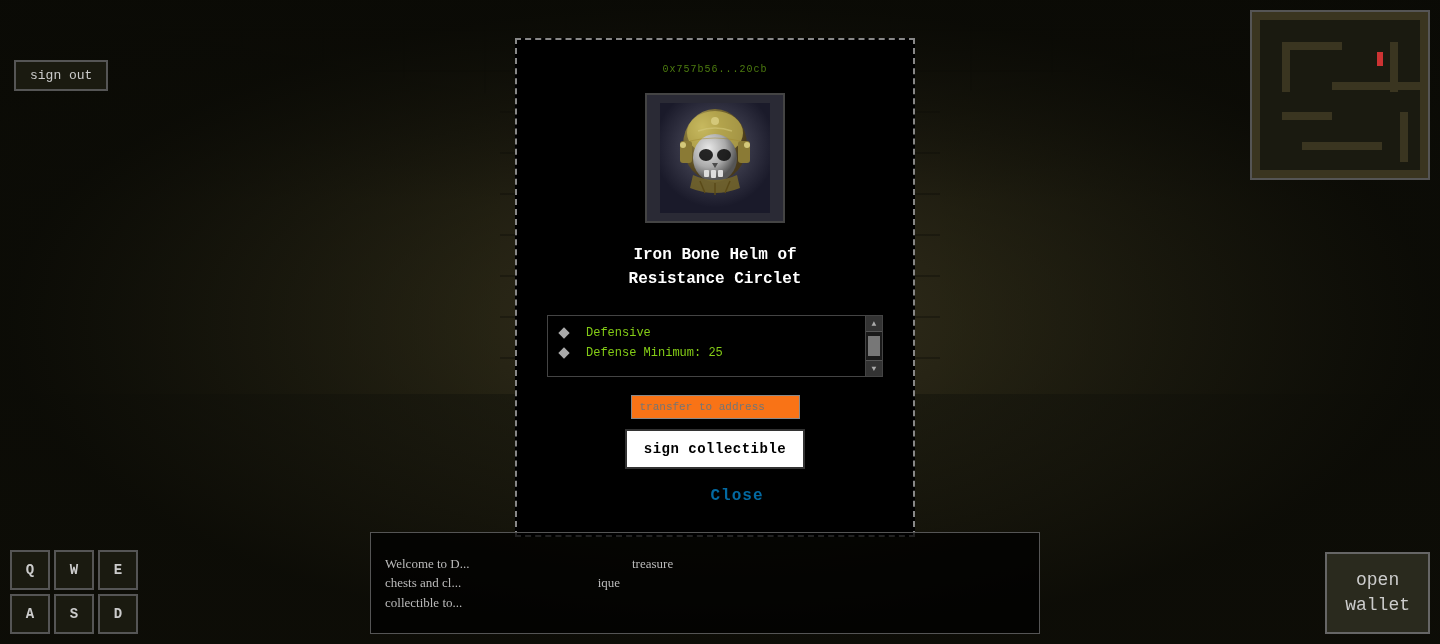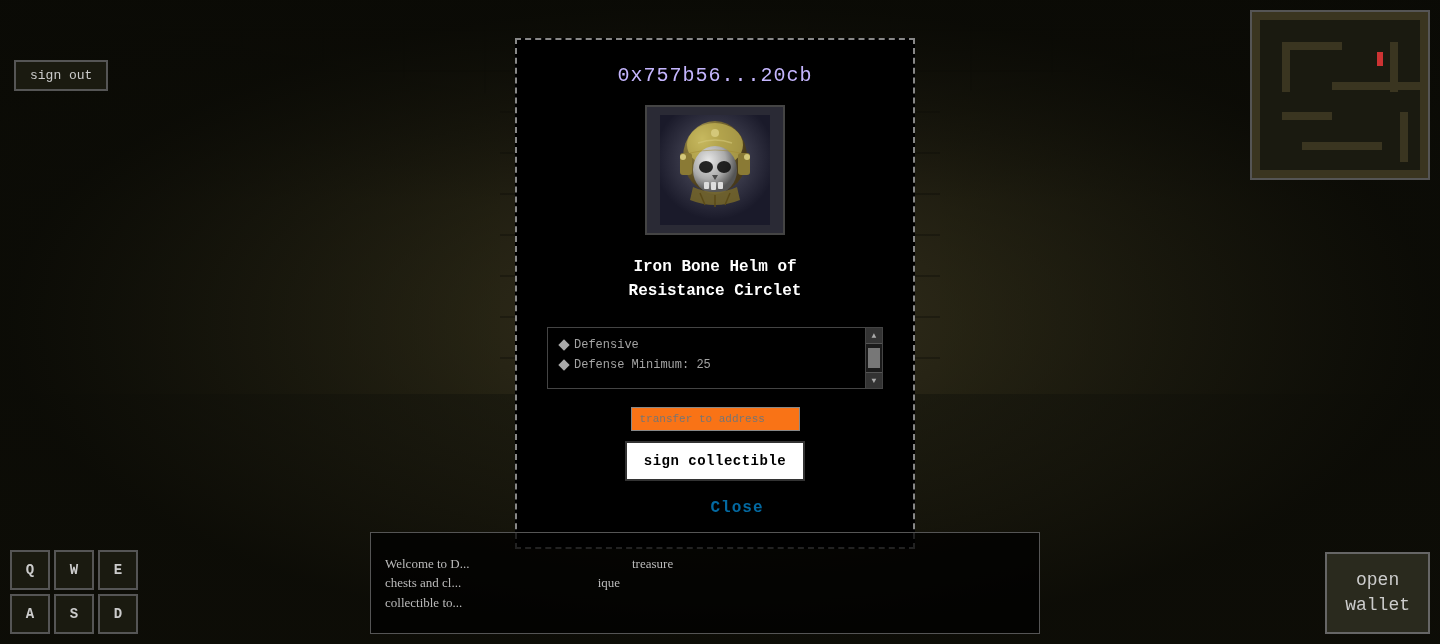--- a/index.html
+++ b/index.html
@@ -219,22 +219,22 @@
       border: 2px dashed #888;
       padding: 24px 30px 30px;
       display: flex;
       flex-direction: column;
       align-items: center;
       color: #fff;
       font-family: 'Courier New', Courier, monospace;
     }
 
     .modal-address {
-      font-size: 20px;
-      color: #c4b5fd;
+      font-size: 10px;
+      color: #4d7c0f;
       margin-bottom: 18px;
       letter-spacing: 1px;
     }
 
     
     .item-image {
       width: 140px;
       height: 130px;
       background: #2a2a35;
       border: 2px solid #444;
@@ -324,23 +324,23 @@
     .scrollbar-thumb {
       width: 12px;
       height: 20px;
       background: #777;
       margin-top: 4px;
     }
 
     .attr-item {
       display: flex;
       align-items: center;
-      gap: 6px;
+      gap: 18px;
       font-size: 12px;
-      color: #a3a3a3;
+      color: #84cc16;
       margin-bottom: 6px;
     }
 
     .attr-diamond {
       width: 8px;
       height: 8px;
       background: #aaa;
       transform: rotate(45deg);
       flex-shrink: 0;
     }

